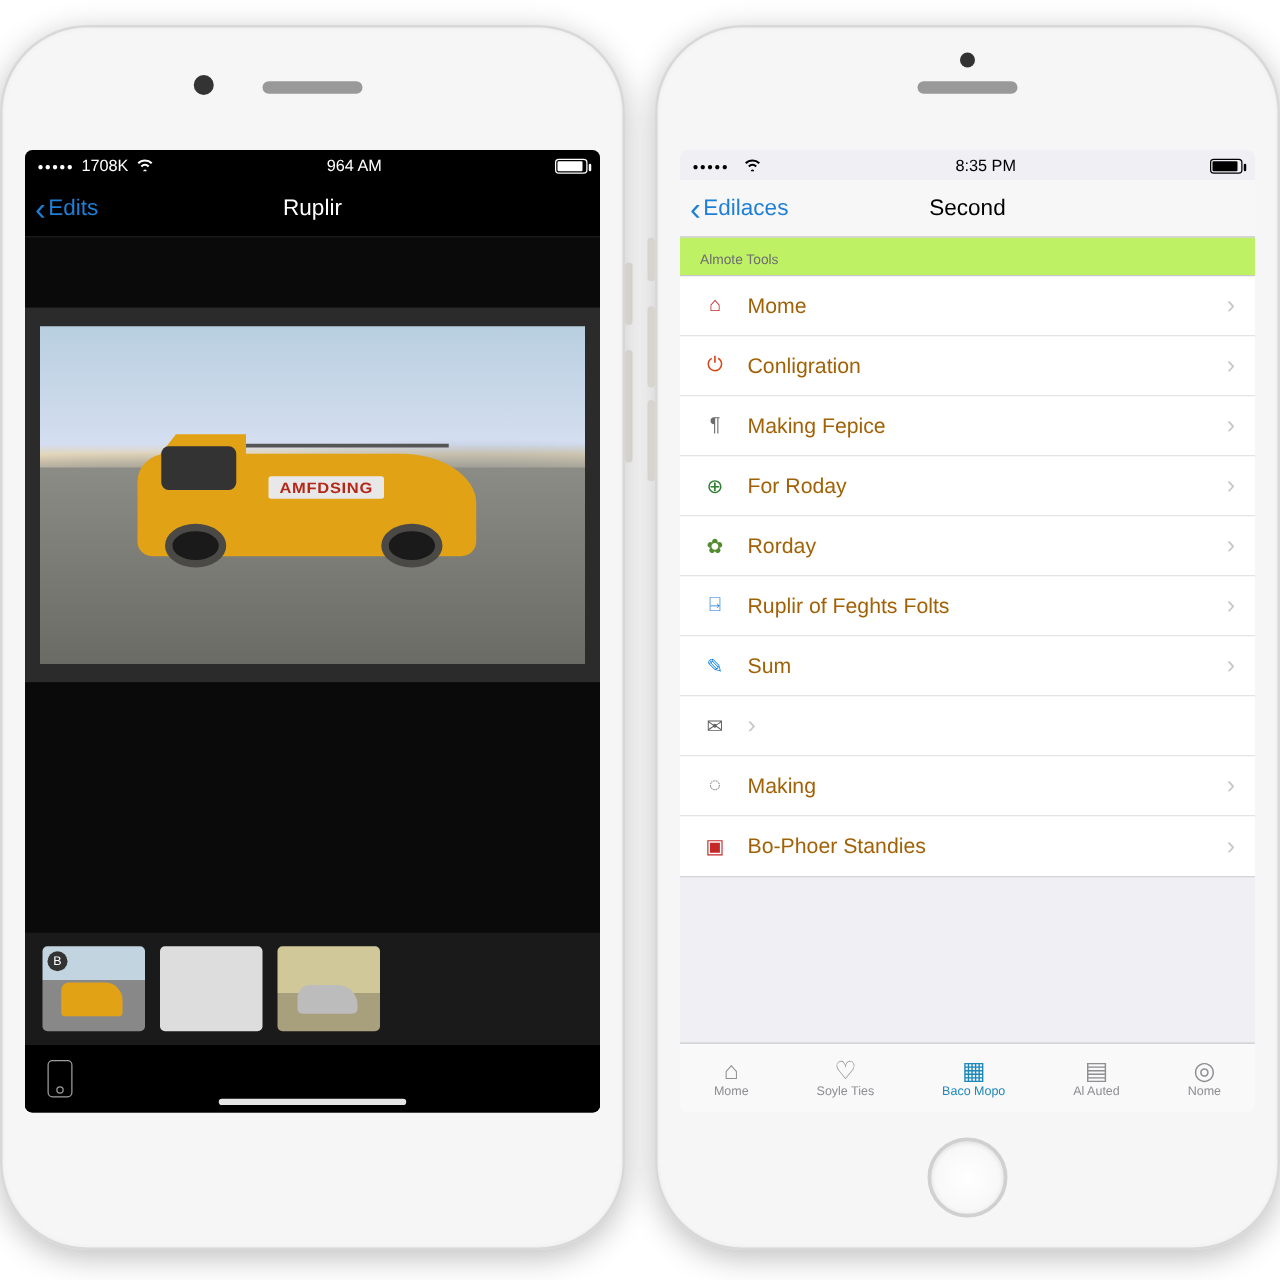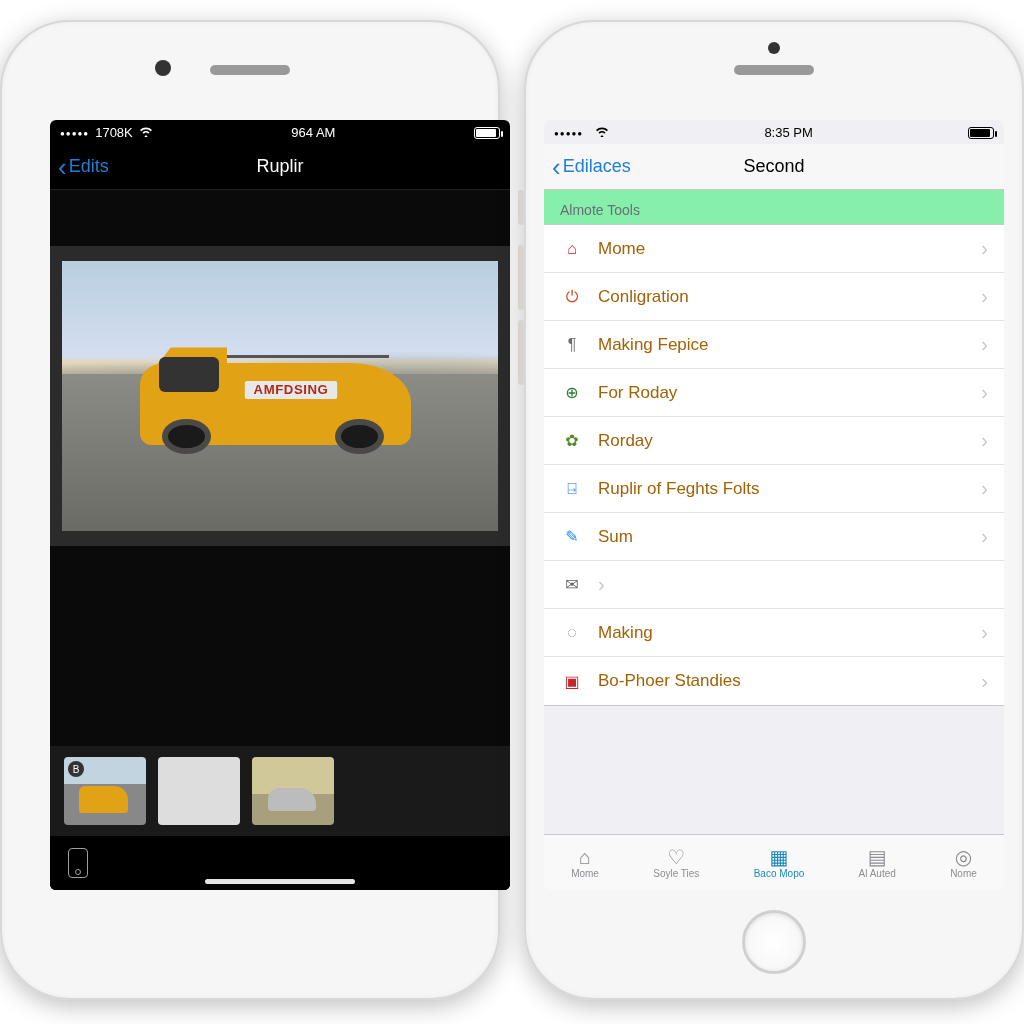--- a/index.html
+++ b/index.html
@@ -60,21 +60,21 @@
   .side-l3{left:-6px;top:300px;width:6px;height:65px;}
   .screen {
     width: 100%;
     height: 100%;
     border-radius: 6px;
     overflow: hidden;
     position: relative;
     display:flex;
     flex-direction:column;
   }
-  .dark .screen { background:#000; color:#fff;margin-left:30px; }
+  .dark .screen { background:#000; color:#fff; }
   .light .screen { background:#efeff4; color:#000; }
   
   .status {
     height: 24px;
     display:flex;
     align-items:center;
     justify-content:space-between;
     padding: 0 10px;
     font-size: 13px;
     font-weight:500;
@@ -182,22 +182,22 @@
   .t-car1::after{content:"";position:absolute;left:20%;bottom:20%;width:58%;height:34%;background:#bcbcbc;border-radius:10px 16px 4px 4px;}
   .t-car2{background:linear-gradient(to bottom,#b8c7a3 50%,#8e9579 50%);}
   .t-car2::after{content:"";position:absolute;left:20%;bottom:20%;width:58%;height:34%;background:#e6e6e6;border-radius:10px 16px 4px 4px;}
   .bottombar { height:54px; background:#000; display:flex;align-items:center;padding:0 18px;}
   .device-icon{width:20px;height:30px;border:1.5px solid #9e9e9e;border-radius:4px;position:relative;}
   .device-icon::after{content:"";position:absolute;bottom:2px;left:50%;transform:translateX(-50%);width:4px;height:4px;border:1px solid #9e9e9e;border-radius:50%;}
   .home-ind{position:absolute;bottom:6px;left:50%;transform:translateX(-50%);width:150px;height:5px;background:#e5e5e5;border-radius:3px;}
   
   .section-header{
     padding: 12px 16px 6px;
-    font-size:14px;color:#6d6d72;
-    background:#86efac;
+    font-size:11px;color:#6d6d72;
+    background:#bef264;
   }
   .list{background:#fff;border-top:0.5px solid #c8c7cc;border-bottom:0.5px solid #c8c7cc;}
   .row{
     display:flex;align-items:center;
     height:48px;
     padding:0 16px;
     border-bottom:0.5px solid #e4e4e6;
     position:relative;
     cursor:pointer;
   }

